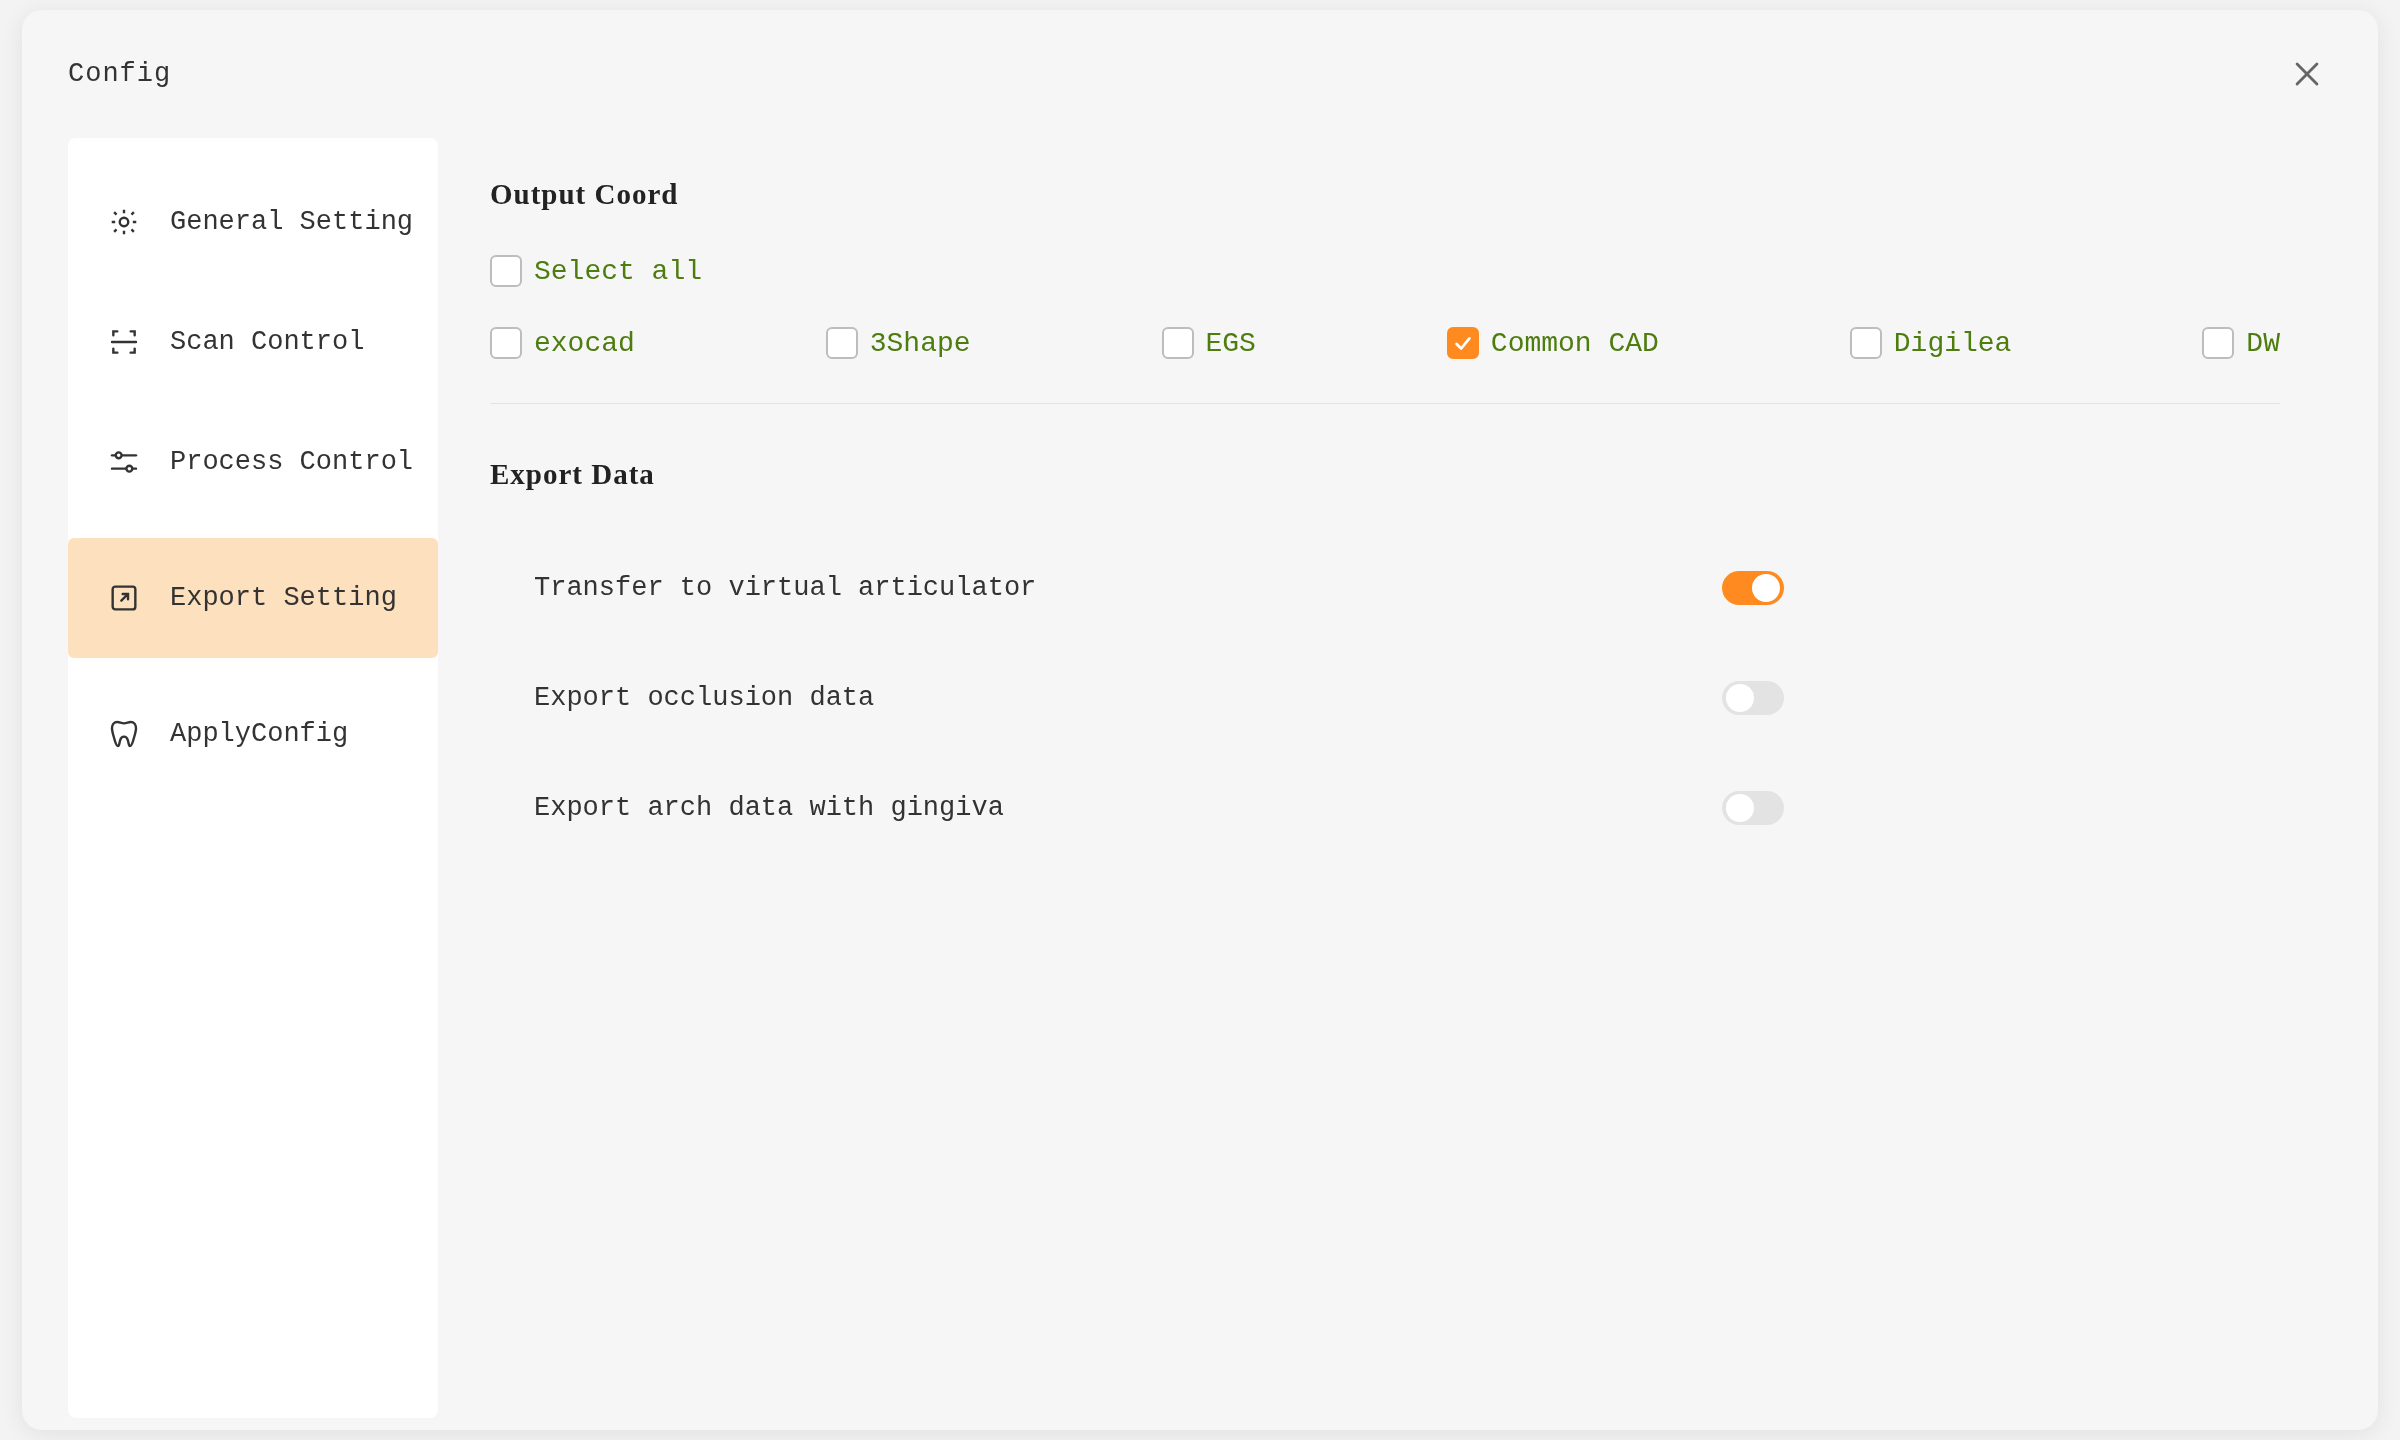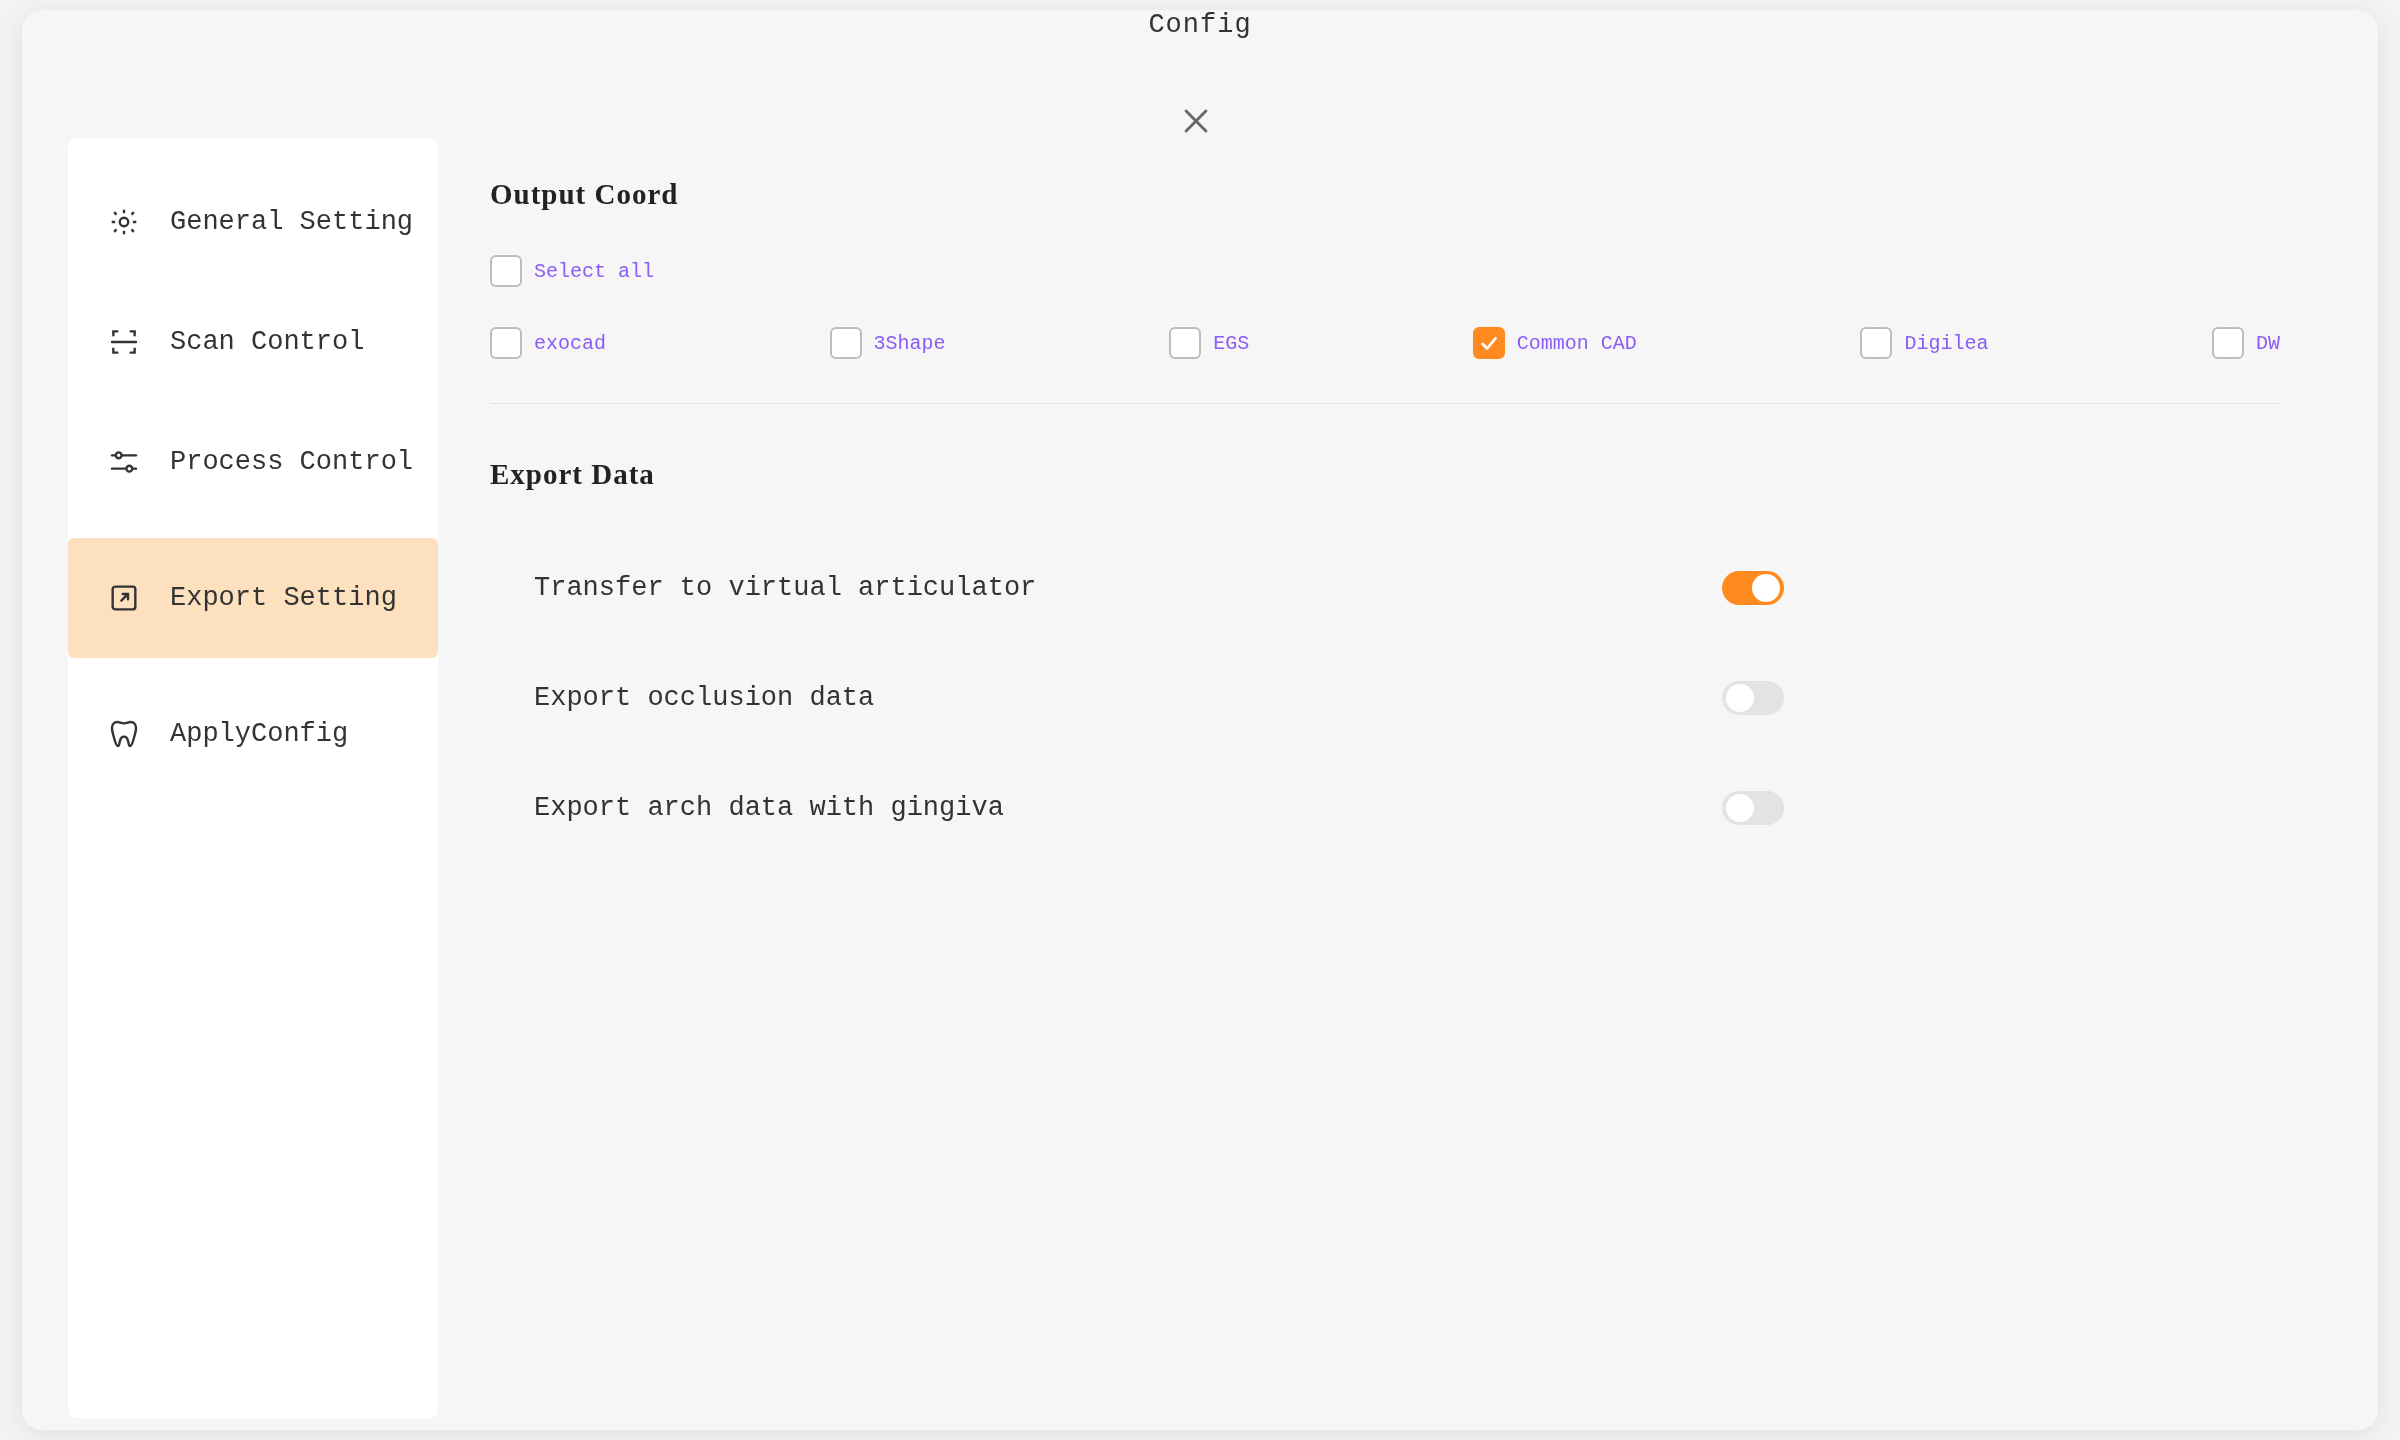--- a/index.html
+++ b/index.html
@@ -19,21 +19,20 @@
     background: #f6f6f6;
     border-radius: 20px;
     box-shadow: 0 4px 24px rgba(0,0,0,0.08);
   }
   .dialog-header {
     height: 128px;
     display: flex;
     align-items: center;
     justify-content: space-between;
     padding: 0 46px 0 46px;
-    flex-direction: column;
   }
   .dialog-title {
     font-size: 27px;
     color: #333;
     letter-spacing: 1px;
   }
   .close-icon {
     width: 34px;
     height: 34px;
     cursor: pointer;
@@ -98,22 +97,22 @@
     justify-content: space-between;
     align-items: center;
     padding-bottom: 44px;
     border-bottom: 1.5px solid #e3e3e3;
     margin-bottom: 54px;
   }
   .checkbox-item {
     display: flex;
     align-items: center;
     gap: 12px;
-    font-size: 20px;
-    color: #8b5cf6;
+    font-size: 28px;
+    color: #4d7c0f;
     cursor: pointer;
     font-family: Liberation Mono, monospace;
   }
   .checkbox-box {
     width: 32px;
     height: 32px;
     border: 2.5px solid #bdbdbd;
     border-radius: 6px;
     background: #fff;
     display: flex;

